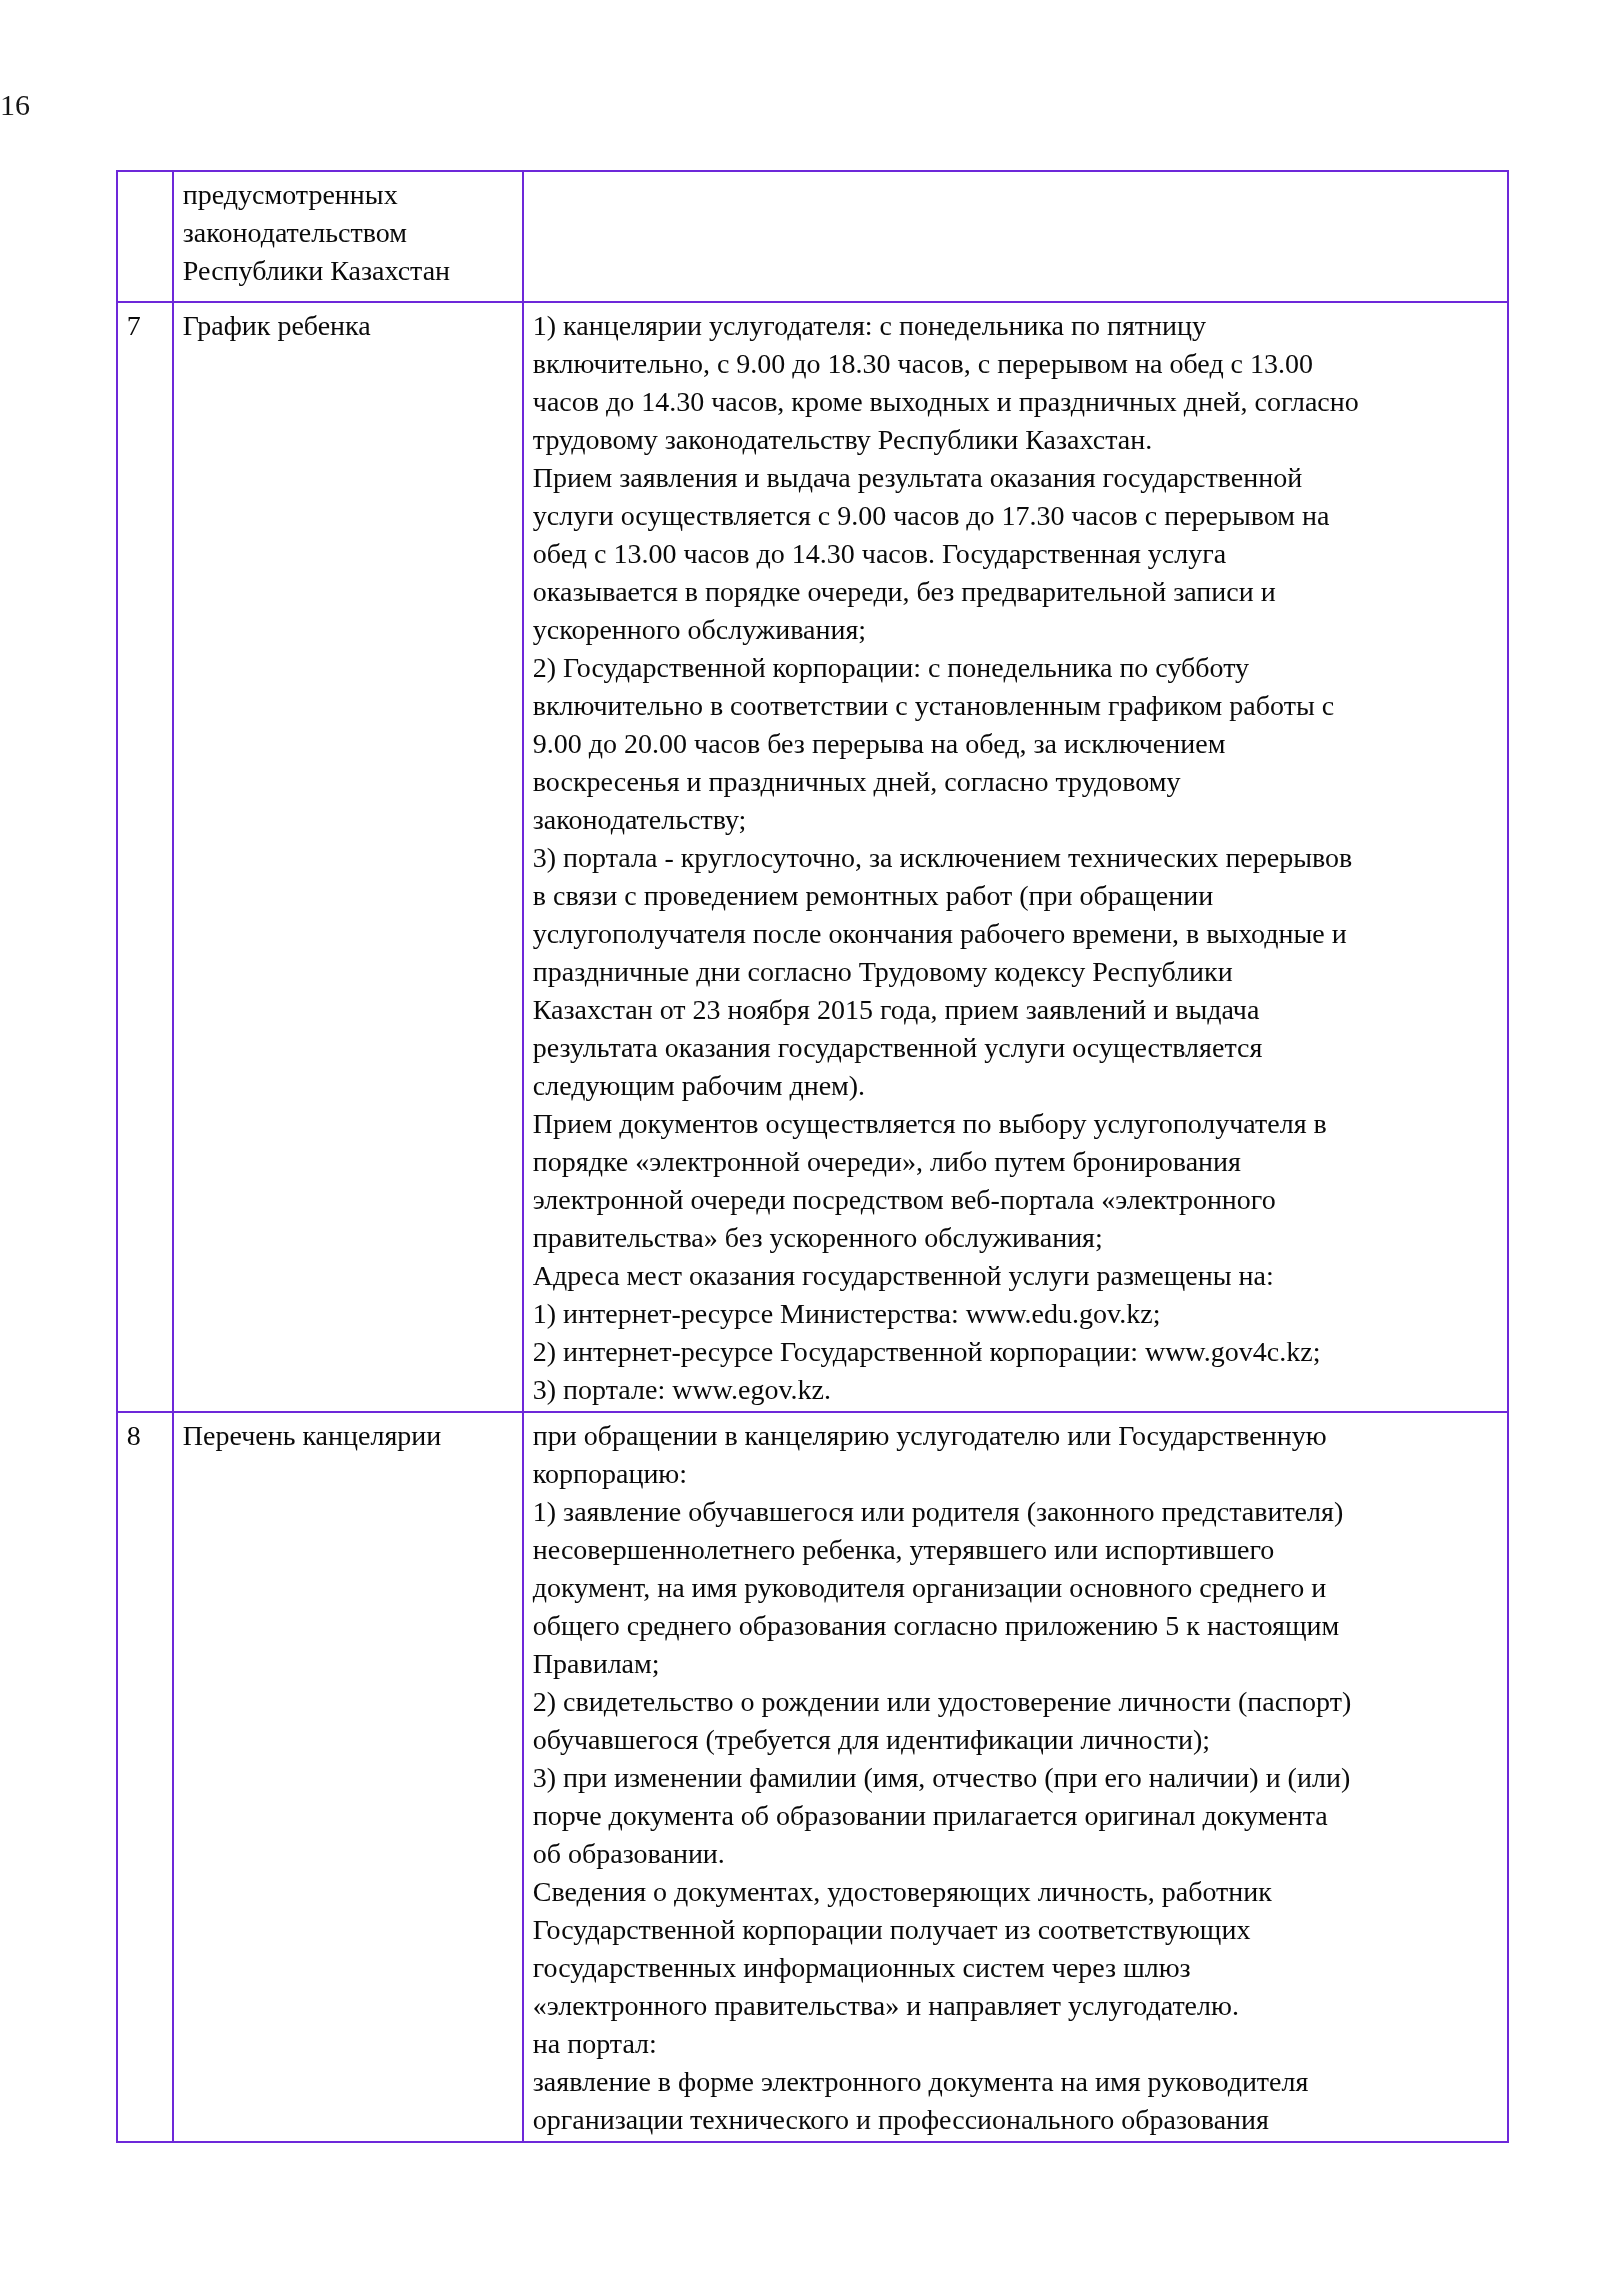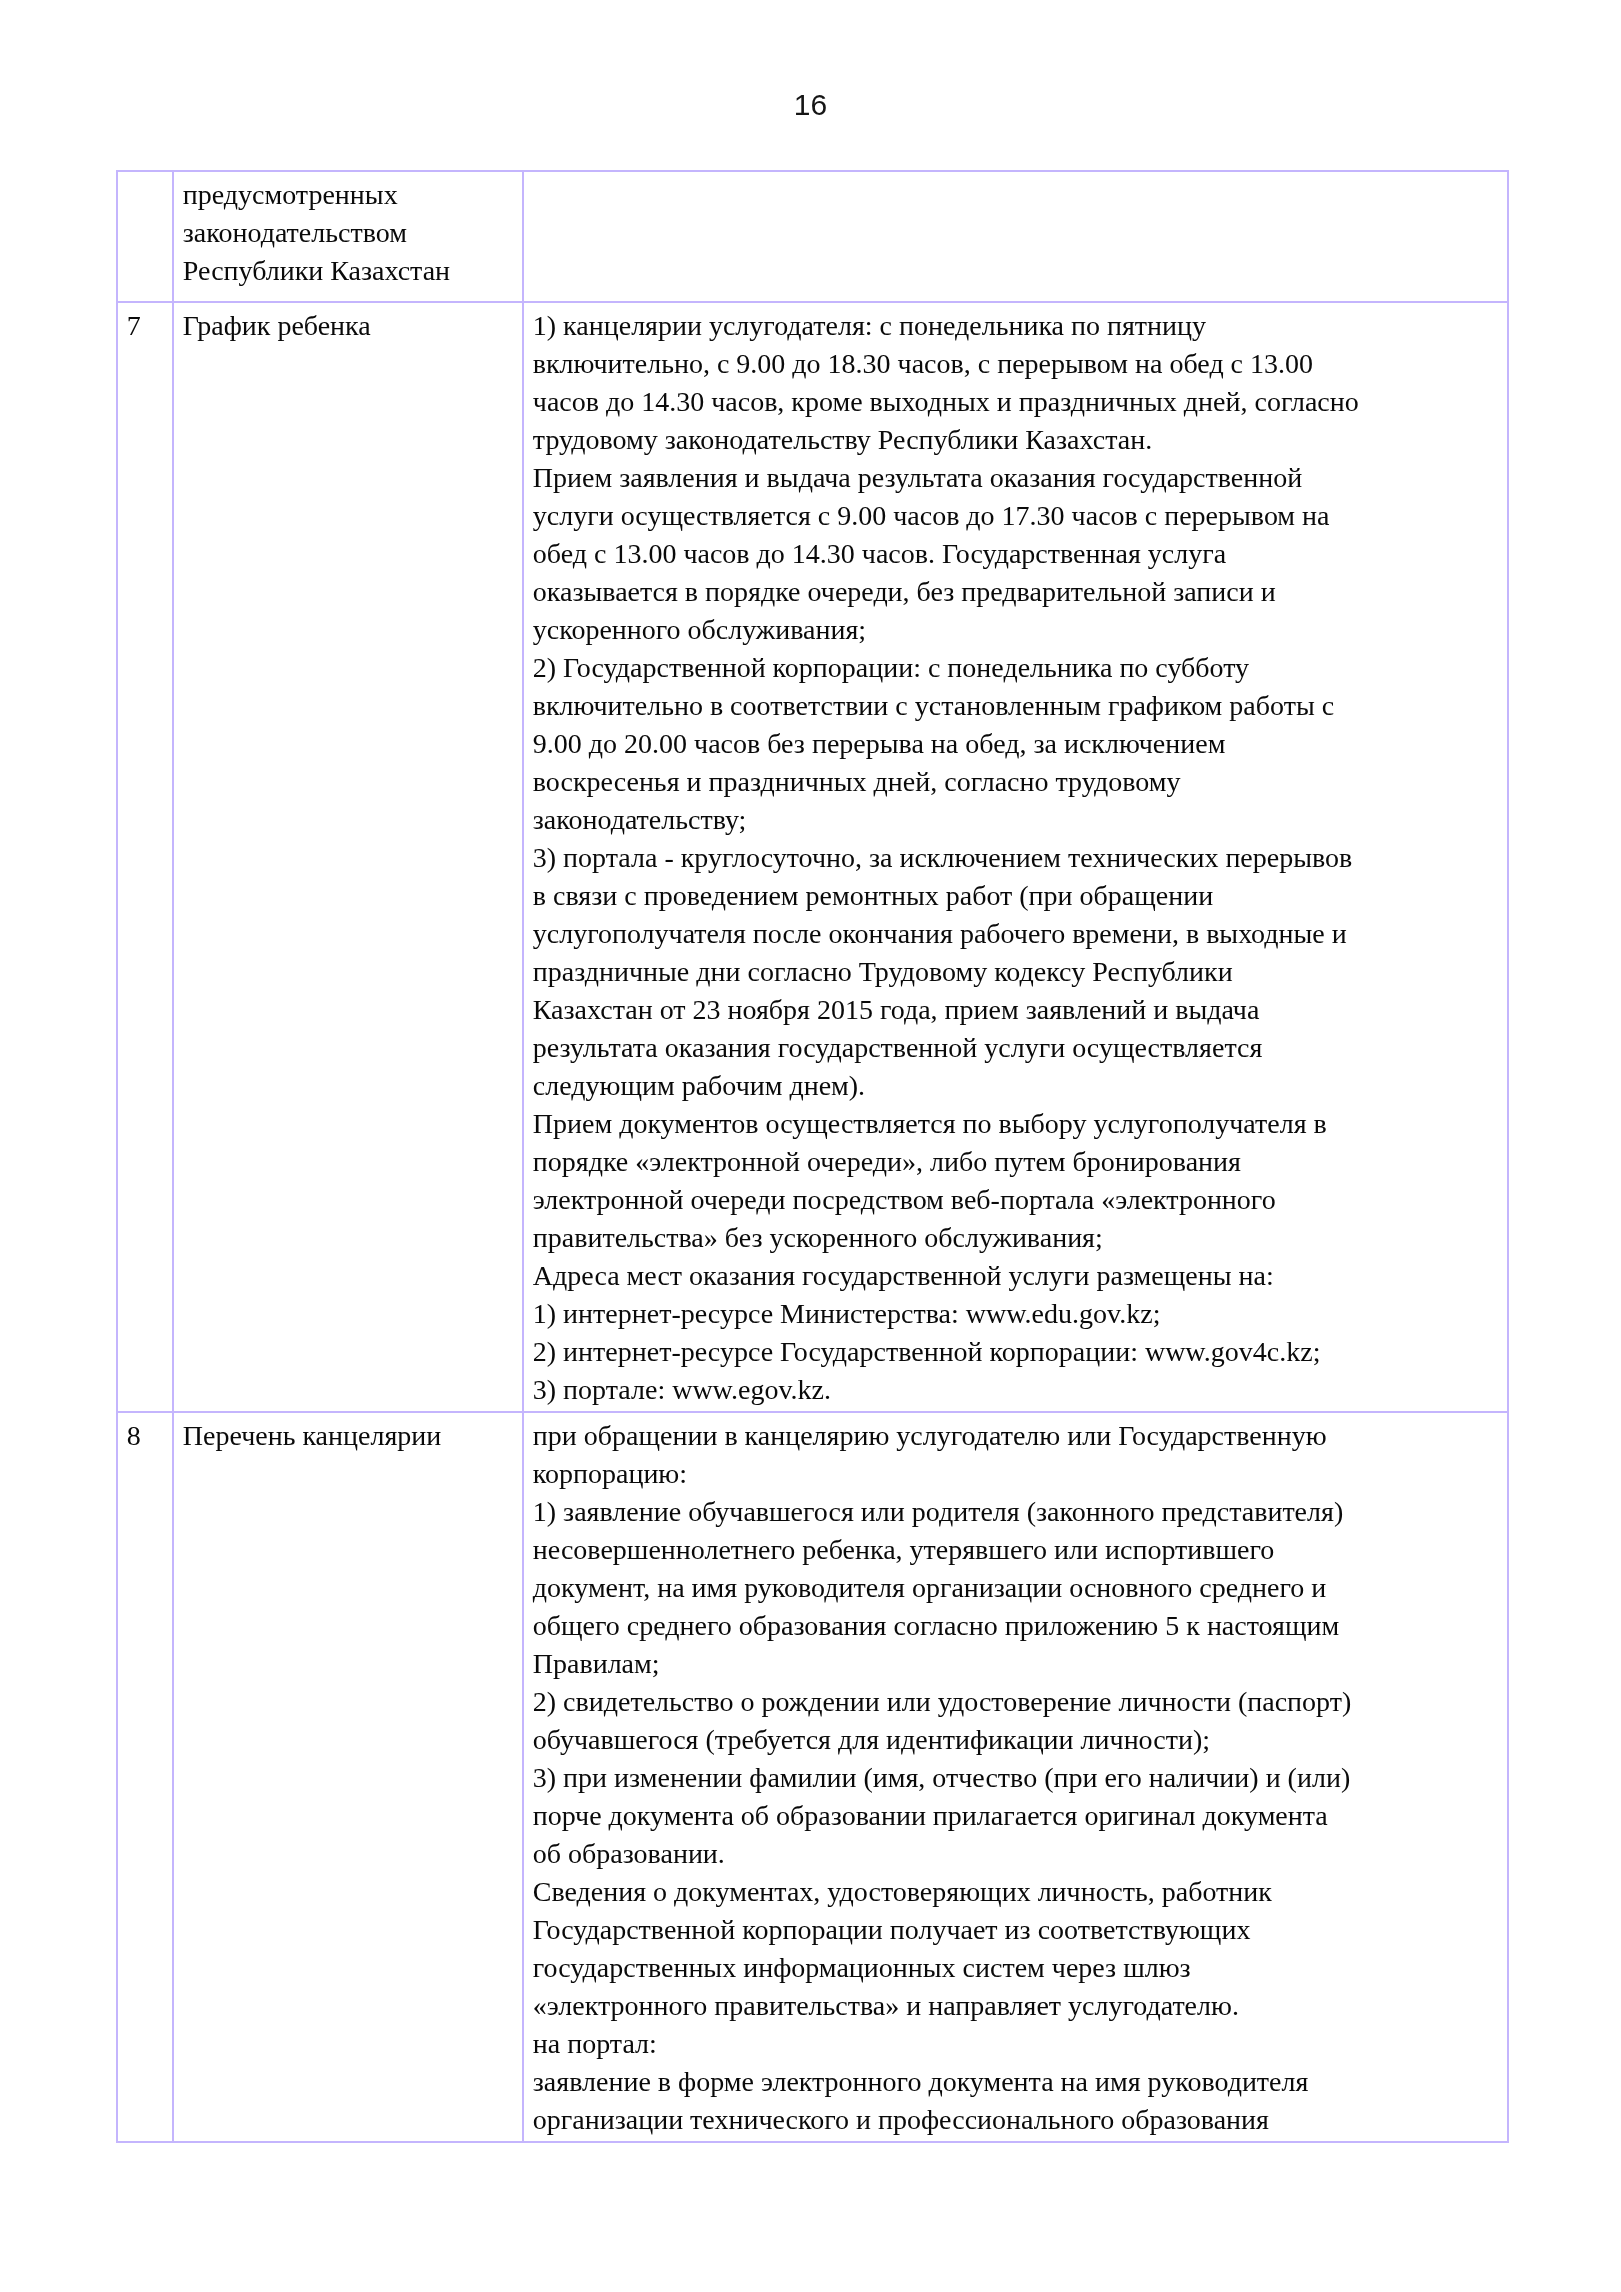--- a/index.html
+++ b/index.html
@@ -14,36 +14,35 @@
     background: #ffffff;
     color: #0a0a0a;
     font-family: "Liberation Serif", "DejaVu Serif", serif;
     overflow: hidden;
   }
   .page-number {
     position: absolute;
     top: 88px;
     left: 0;
     width: 100%;
-    text-align: center;
-    font-family: Liberation Sans, sans-serif;
+    font-family: Liberation Serif, serif;
     font-size: 30px;
     line-height: 33px;
     color: #151515;
   }
   table.doc-table {
     position: absolute;
     left: 116px;
     top: 170px;
     width: 1391px;
     border-collapse: collapse;
     table-layout: fixed;
   }
   table.doc-table td {
-    border: 2px solid #c4b5fd;
+    border: 2px solid #6d28d9;
     vertical-align: top;
     padding: 3.9px 7.8px 2px 8.8px;
     font-size: 28px;
     line-height: 38px;
     white-space: pre-line;
     overflow: hidden;
   }
   col.c-num   { width: 56px; }
   col.c-label { width: 350px; }
   col.c-text  { width: 985px; }

